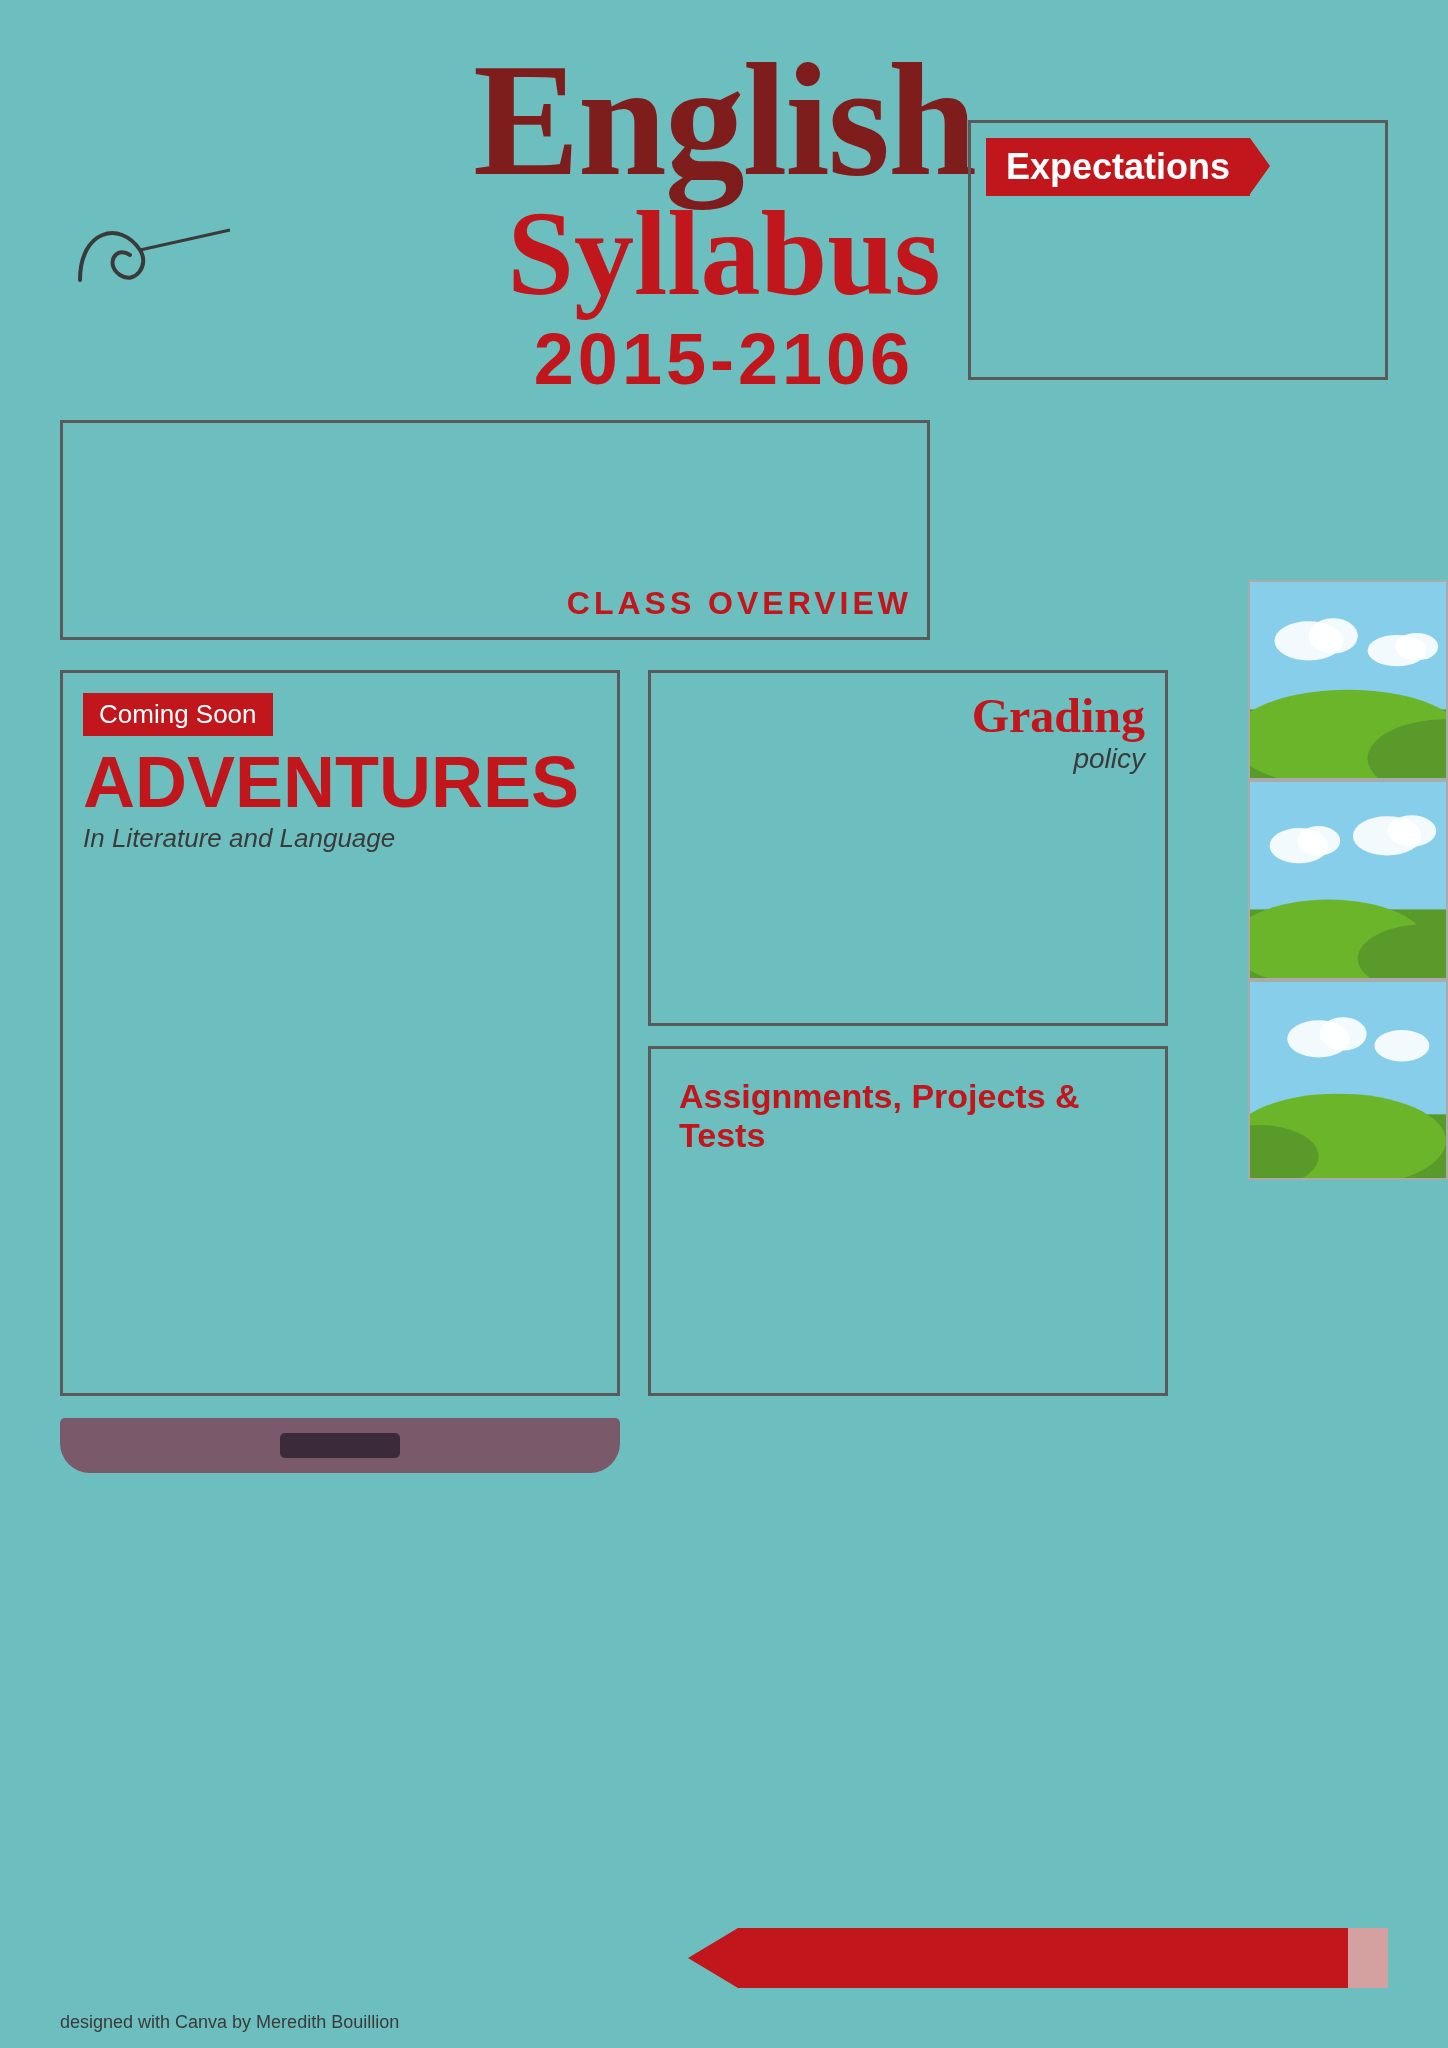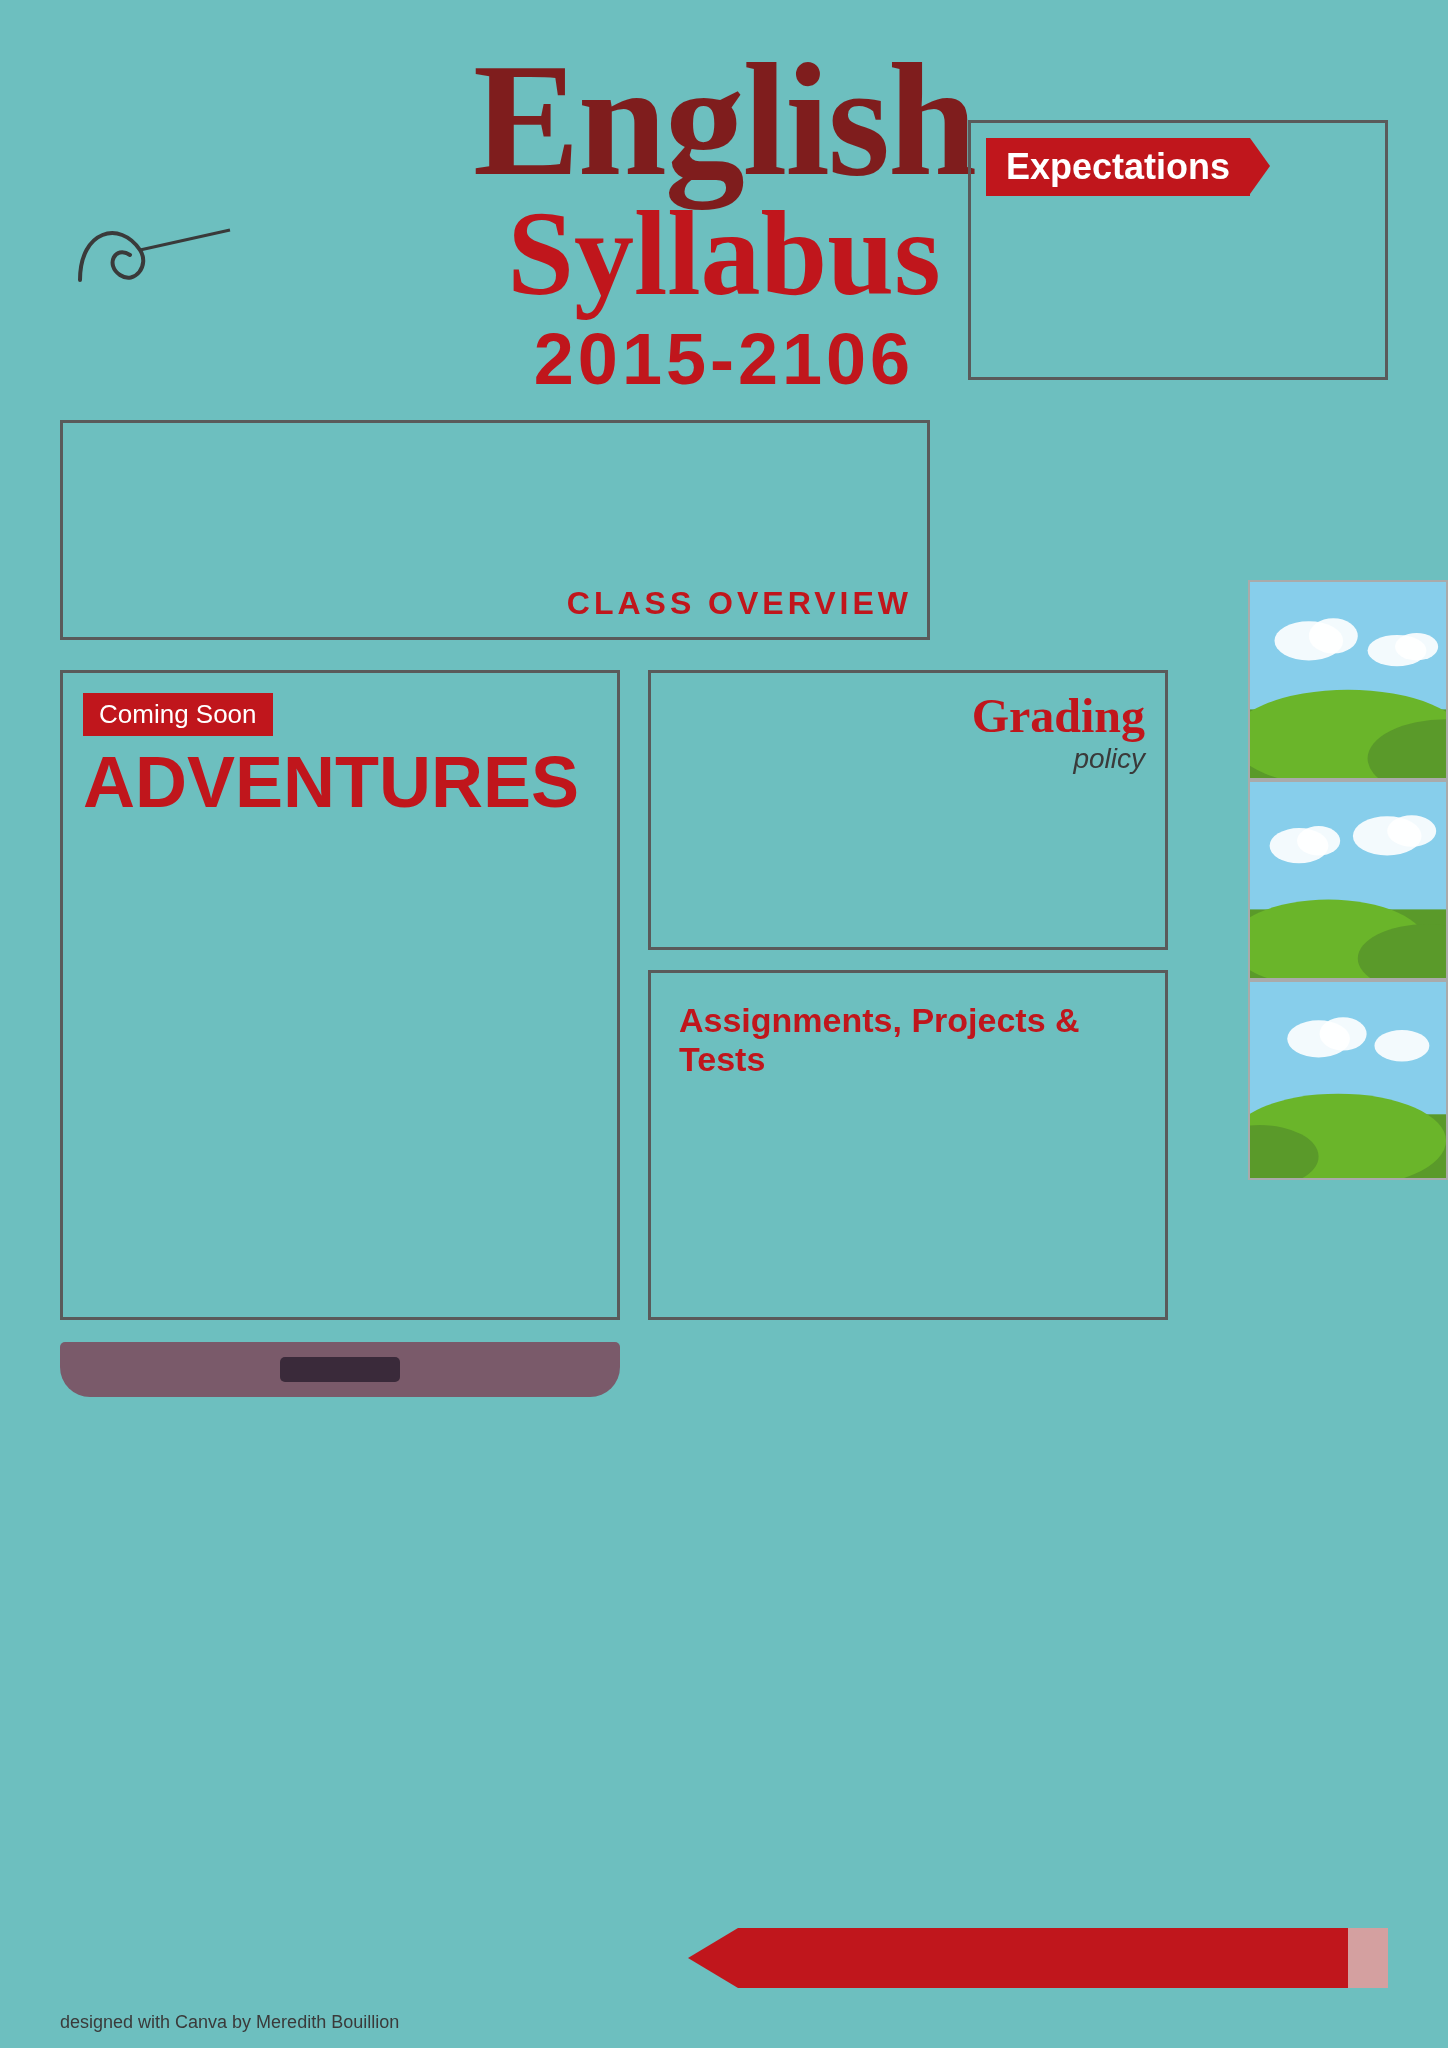--- a/index.html
+++ b/index.html
@@ -162,21 +162,21 @@
 
     .adventures-subtitle {
       font-size: 26px;
       color: #3a3a3a;
       font-style: italic;
     }
 
     .grading-box {
       border: 3px solid #5a5a5a;
       background: transparent;
-      height: 280px;
+      height: 356px;
       position: relative;
       padding: 20px;
     }
 
     .grading-label {
       position: absolute;
       top: 15px;
       right: 20px;
       text-align: right;
     }
@@ -378,20 +378,21 @@
     <div class="class-overview-box">
       <div class="class-overview-label">CLASS OVERVIEW</div>
     </div>
   </div>
 
   <div class="middle-section">
 
     <div class="adventures-section">
       <div class="coming-soon-badge">Coming Soon</div>
       <div class="adventures-title">ADVENTURES</div>
+      <div class="adventures-subtitle">In Literature and Language</div>
     </div>
 
     <div class="right-combined">
       <div class="grading-box">
         <div class="grading-label">
           <div class="grading-title">Grading</div>
           <div class="grading-sub">policy</div>
         </div>
       </div>
       <div class="assignments-box">

